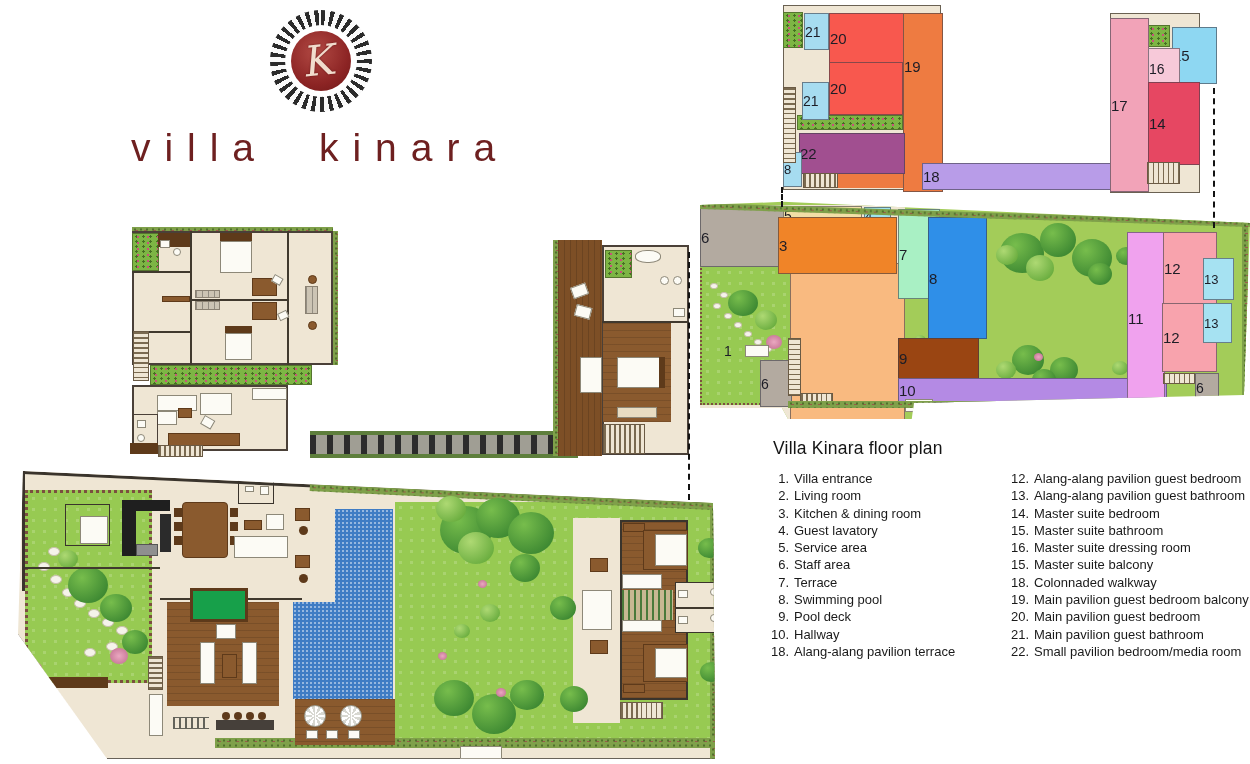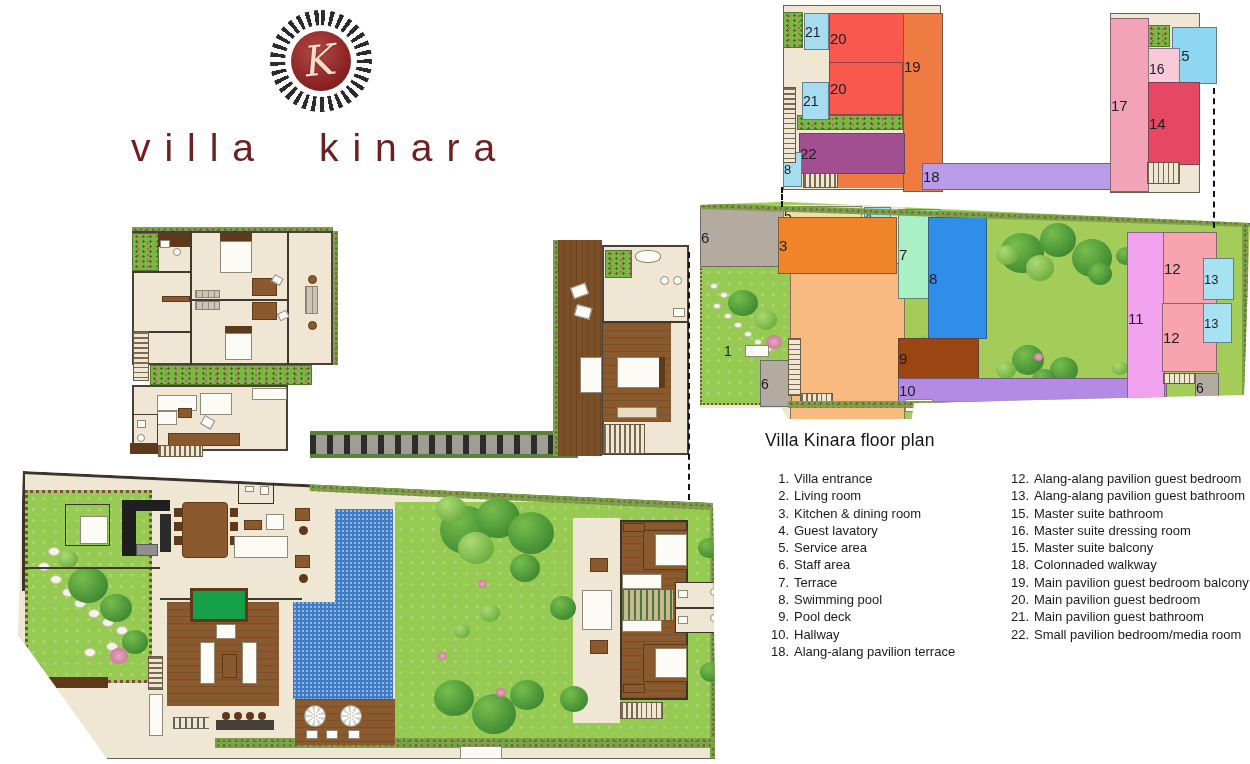--- a/index.html
+++ b/index.html
@@ -53,21 +53,21 @@
   .mats{background:#c8b892;background-image:repeating-linear-gradient(90deg,#4a7a3a 0 2px,transparent 2px 6px)}
   .dkline{background:#3a342c}
   
   .room{position:absolute;display:flex;align-items:center;border:1px solid rgba(62,62,72,.6)}
   .room.nofill{background:transparent!important;border:none}
   .room span{font-size:15px;color:#1d1d26;line-height:1}
   
   .vdash{position:absolute;width:0;border-left:2.5px dashed #121212}
   
   #panel{left:765px;top:430px;width:485px;height:300px}
-  #panel h2{margin:0;font-size:17.5px;font-weight:400;color:#141414;letter-spacing:.2px}
+  #panel h2{margin:8px;font-size:17.5px;font-weight:400;color:#141414;letter-spacing:.2px}
   #legend{position:absolute;left:0;top:40px;display:flex}
   #legend ul{list-style:none;margin:0;padding:0}
   #legend ul:first-child{width:237px}
   #legend li{font-size:13px;color:#1a1a1a;line-height:17.3px;white-space:nowrap;display:flex}
   #legend .lnum{display:inline-block;width:24px;text-align:right;margin-right:5px;flex:0 0 24px}
   #legend ul:last-child .lnum{width:27px;flex-basis:27px}
   #totals{position:absolute;left:2px;top:253px;font-size:13.5px;color:#1a1a1a;line-height:17px}
   #totals .trow{white-space:nowrap}
   #totals .tlab{display:inline-block;width:133px}
   #totals .tval{padding-left:3px}
@@ -479,20 +479,24 @@
     <ul id="legend-right">
         <li>
           <span class="lnum">12.</span>
           <span class="llab">Alang-alang pavilion guest bedroom</span>
         </li>
         <li>
           <span class="lnum">13.</span>
           <span class="llab">Alang-alang pavilion guest bathroom</span>
         </li>
         <li>
+          <span class="lnum">14.</span>
+          <span class="llab">Master suite bedroom</span>
+        </li>
+        <li>
           <span class="lnum">15.</span>
           <span class="llab">Master suite bathroom</span>
         </li>
         <li>
           <span class="lnum">16.</span>
           <span class="llab">Master suite dressing room</span>
         </li>
         <li>
           <span class="lnum">15.</span>
           <span class="llab">Master suite balcony</span>

